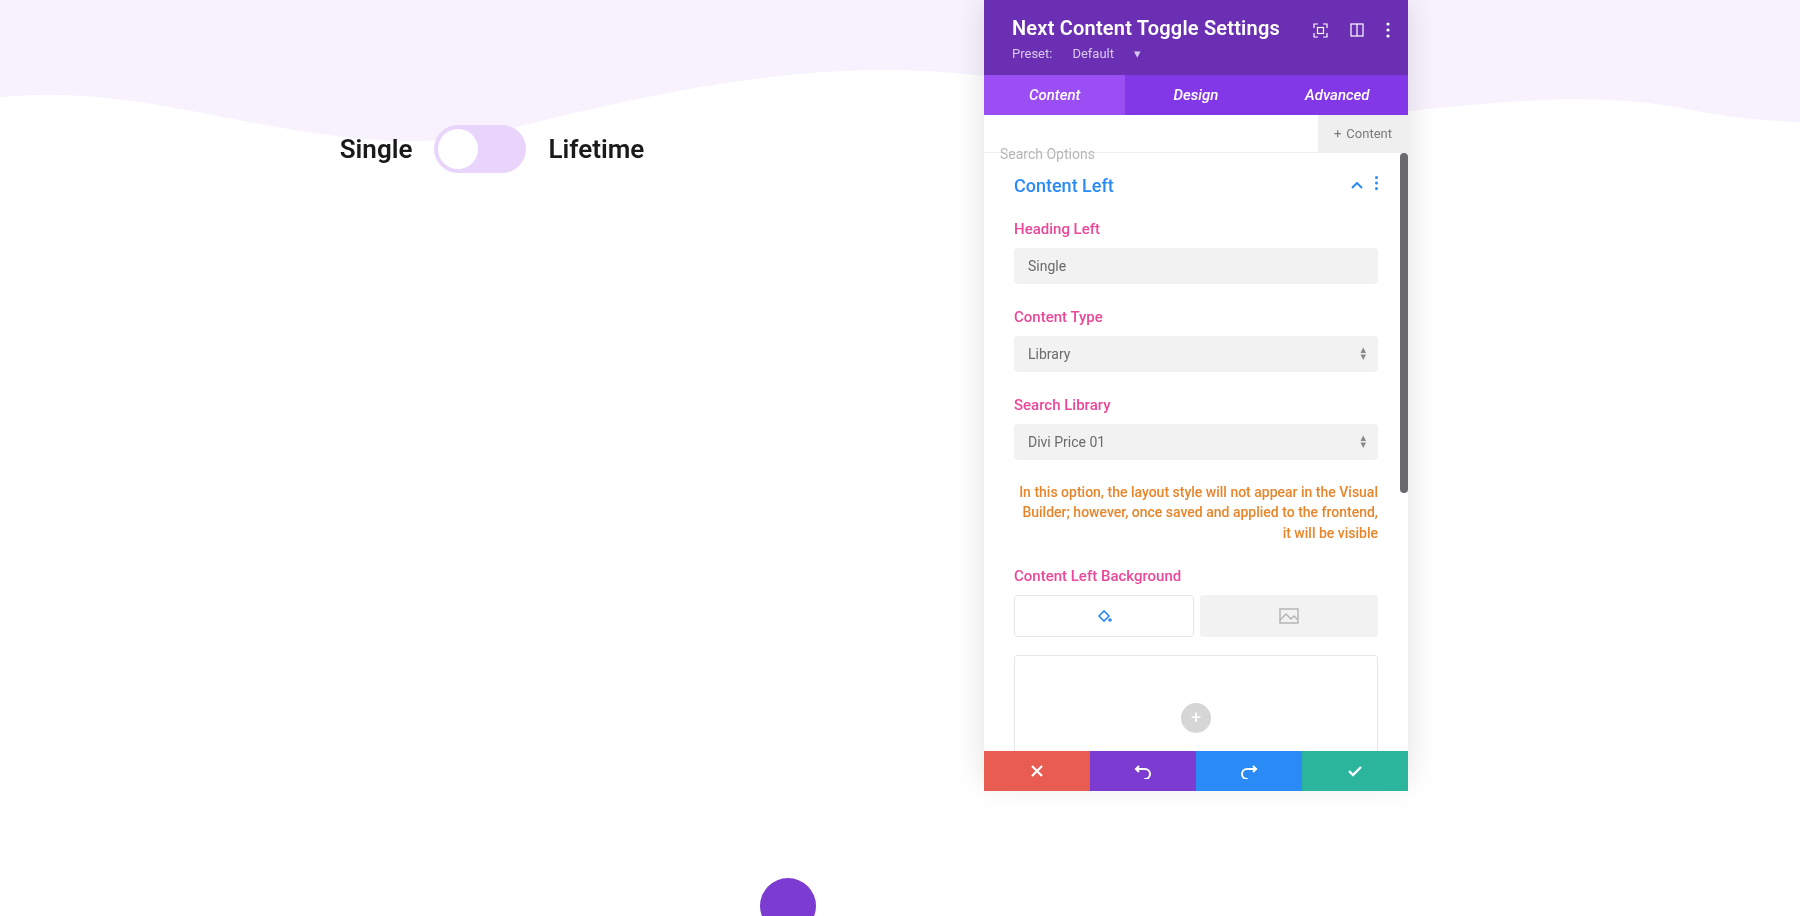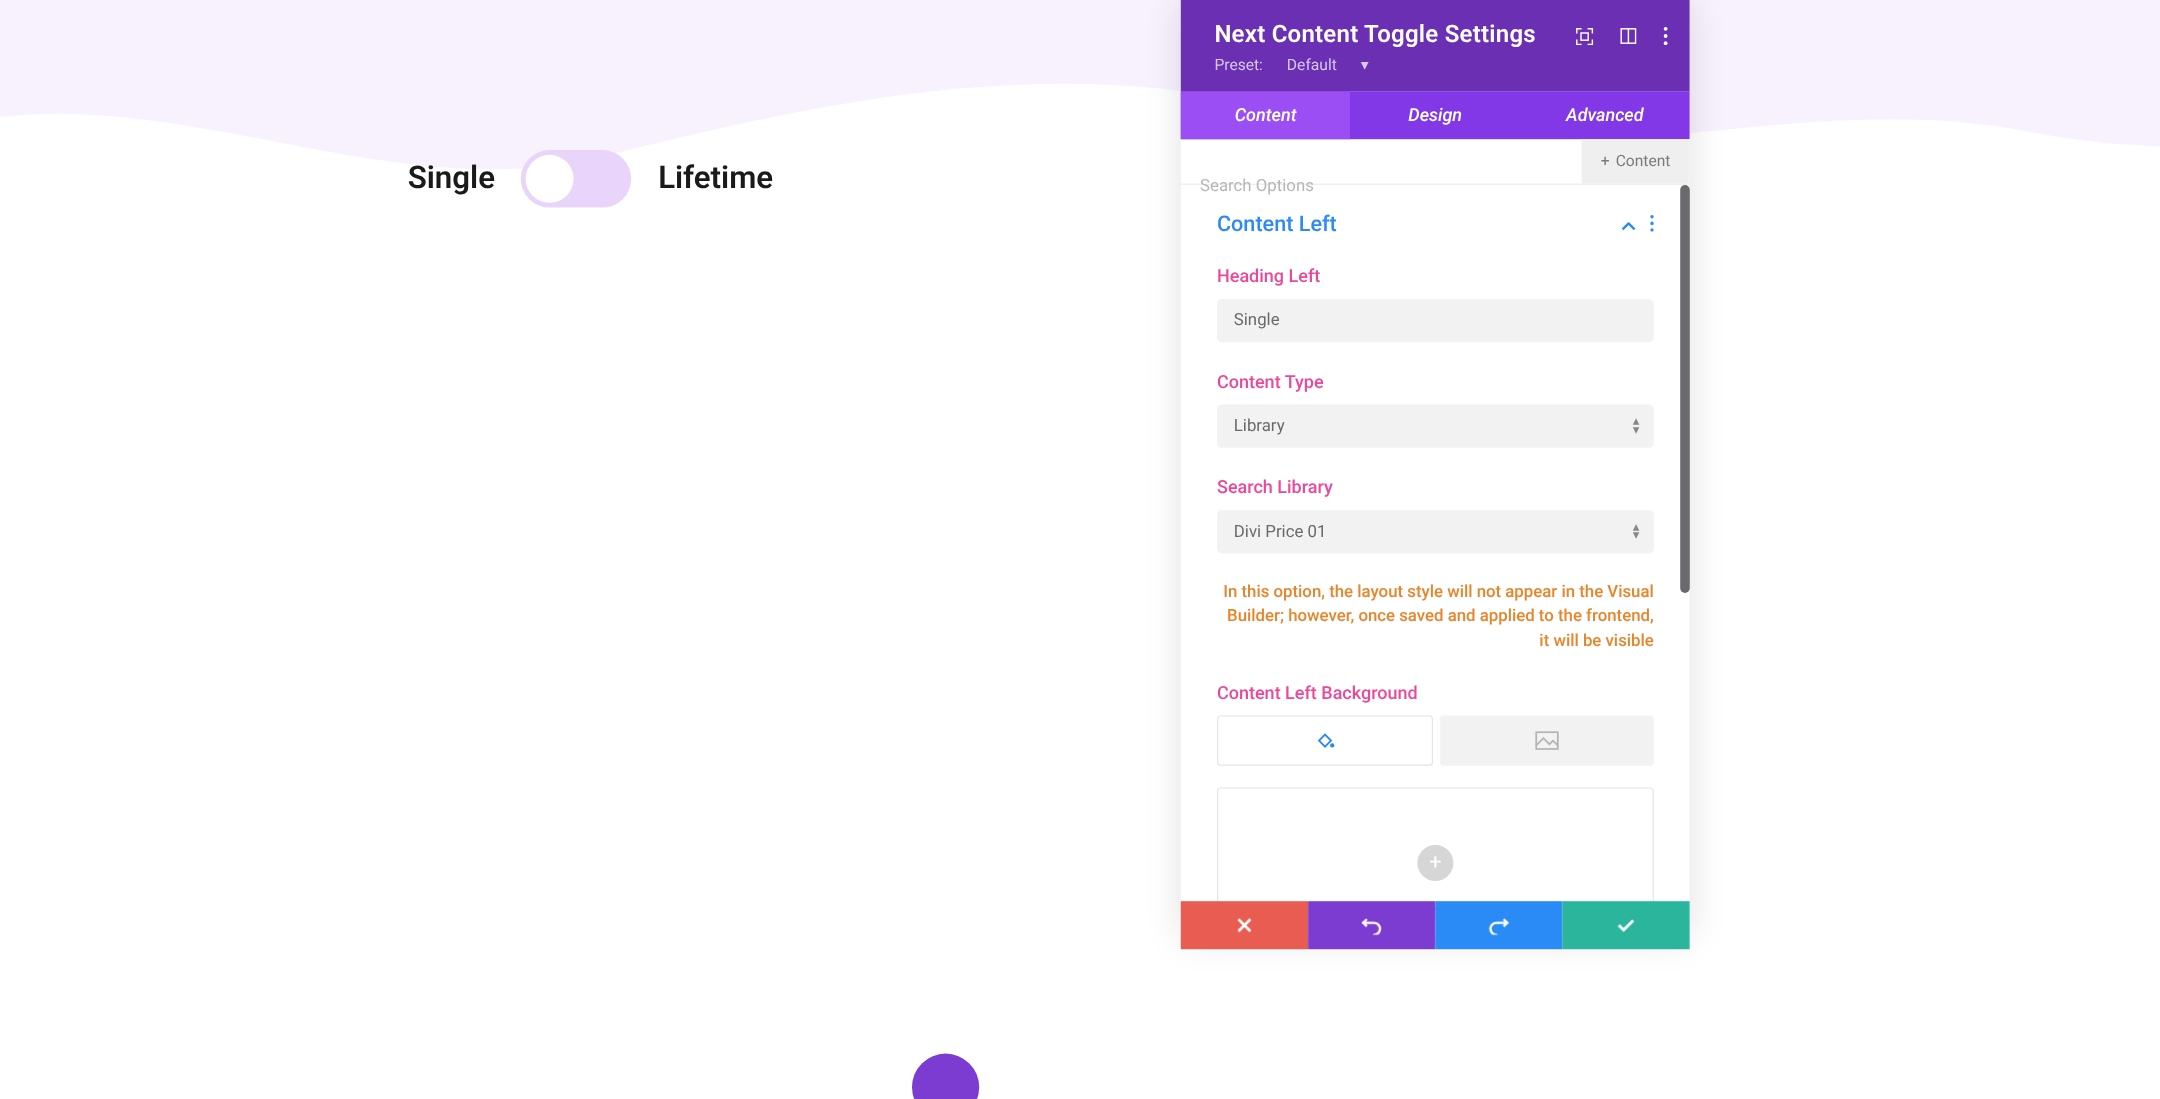--- a/index.html
+++ b/index.html
@@ -165,21 +165,21 @@
       width: 8px;
       height: 340px;
       background: #6a6a6e;
       border-radius: 4px;
     }
     .section {
       padding: 22px 30px 0 30px;
     }
     .section-header {
       display: flex;
-      align-items: flex-end;
+      align-items: flex-start;
       justify-content: space-between;
     }
     .section-title {
       color: #2a8af6;
       font-size: 18px;
       font-weight: 500;
     }
     .section-header-icons {
       display: flex;
       gap: 12px;

